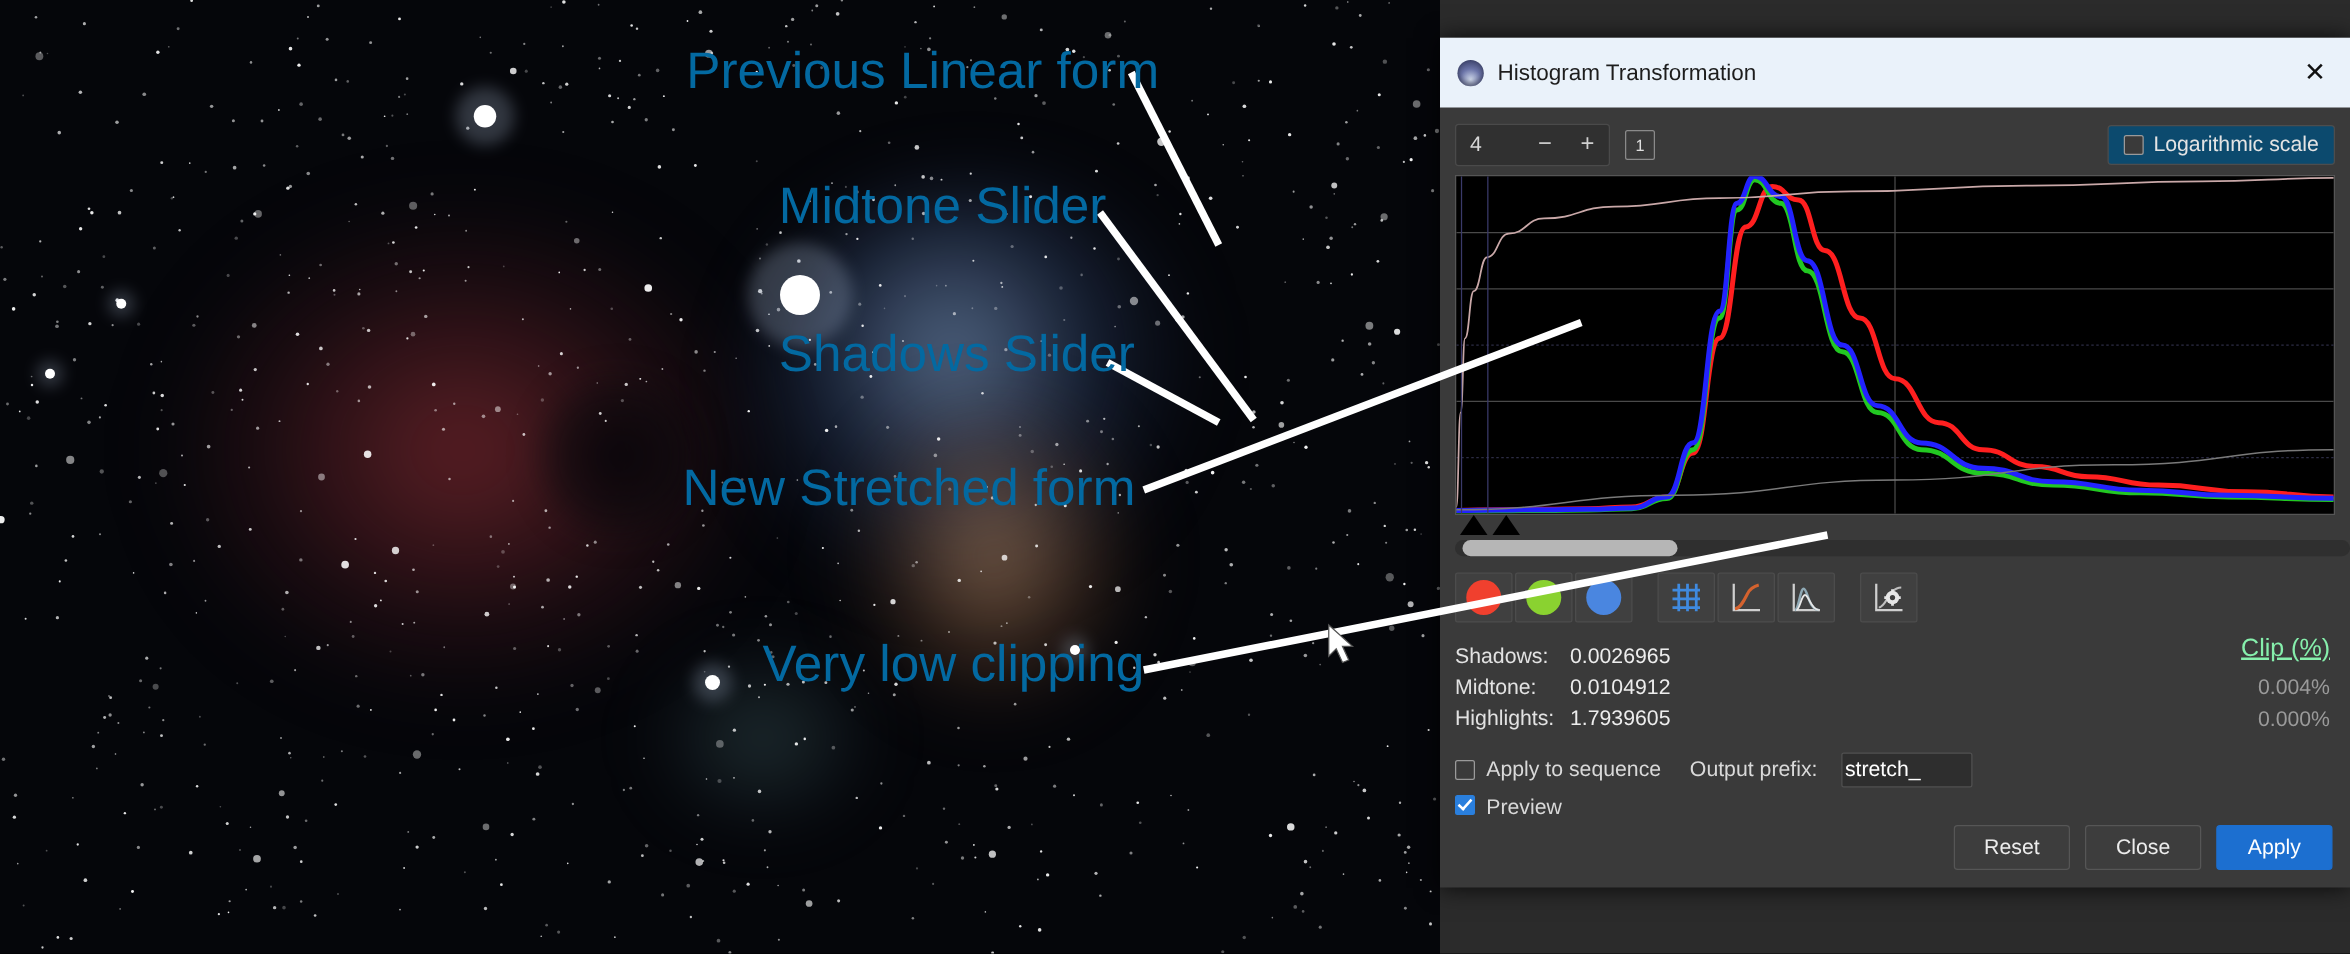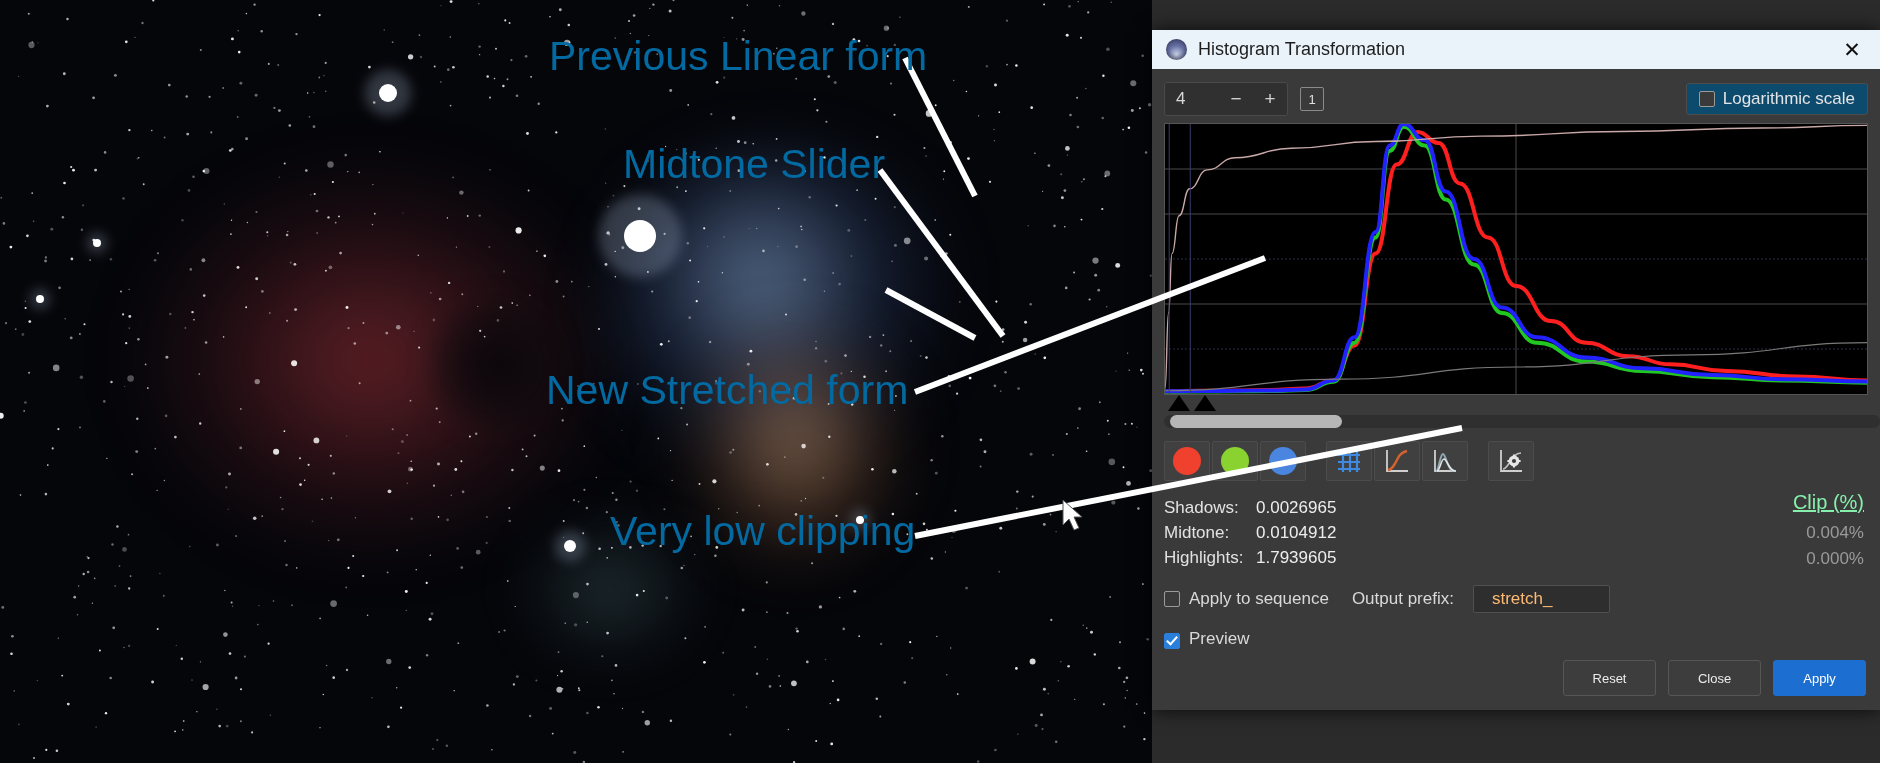--- a/index.html
+++ b/index.html
@@ -13,21 +13,21 @@
   
   #log-console{position:absolute;left:1152px;top:0;width:728px;height:763px;
     background:#2b2b2b;color:#e8e8e8;font-family:"Liberation Mono",monospace;
     font-size:17px;line-height:25px;white-space:pre;overflow:hidden;padding-top:2px;
     box-sizing:border-box;}
   .log-line{padding-left:6px;}
 
   
   #histogram-dialog{position:absolute;left:1152px;top:30px;width:728px;height:680px;
     background:#3a3a3a;box-shadow:0 0 18px rgba(0,0,0,.8);overflow:hidden;}
-  #dialog-titlebar{height:39px;background:#eaf2fa;display:flex;align-items:center;
+  #dialog-titlebar{height:56px;background:#eaf2fa;display:flex;align-items:center;
     padding:0 2px 0 14px;justify-content:space-between;}
   #dialog-title-icon{width:21px;height:21px;border-radius:50%;
     background:radial-gradient(circle at 50% 75%,#cfd8ea 0%,#6b74a8 45%,#2a2f52 100%);
     margin-right:11px;flex:0 0 auto;box-shadow:inset 0 -3px 4px rgba(0,0,0,.35);}
   #dialog-title-text{font-size:18px;color:#1d1d1d;flex:1;}
   #dialog-close-button{width:52px;height:39px;display:flex;align-items:center;
     justify-content:center;font-size:21px;color:#111;cursor:pointer;}
 
   #dialog-body{padding:0;}
 
@@ -88,29 +88,29 @@
   #clip-area{position:absolute;right:4px;top:-4px;text-align:right;}
   #clip-title{font-size:20px;color:#86efac;margin-bottom:6px;text-decoration:underline;}
   .clip-val{font-size:17px;color:#9a9a9a;line-height:26px;}
 
   
   #options-area{margin:14px 12px 0 12px;}
   #apply-sequence-row{display:flex;align-items:center;gap:9px;height:30px;}
   #apply-sequence-label,#output-prefix-label{font-size:17px;color:#d9d9d9;}
   #output-prefix-label{margin-left:14px;}
   #output-prefix-input{margin-left:10px;width:99px;height:26px;background:#2e2e2e;
-    border:1px solid #505050;color:#fdba74;font-size:17px;padding:0 18px;border-radius:2px;
+    border:1px solid #505050;color:#ffffff;font-size:17px;padding:0 2px;border-radius:2px;
     font-family:"Liberation Sans",sans-serif;}
-  #preview-row{display:flex;align-items:flex-end;gap:9px;height:30px;margin-top:5px;}
+  #preview-row{display:flex;align-items:flex-start;gap:9px;height:30px;margin-top:5px;}
   #preview-label{font-size:17px;color:#d9d9d9;}
 
   
   #dialog-footer{position:absolute;right:14px;bottom:14px;display:flex;gap:12px;}
   .footer-btn{min-width:93px;height:36px;background:#3d3d3d;border:1px solid #565656;
-    color:#ececec;font-size:13px;cursor:pointer;border-radius:3px;
+    color:#ececec;font-size:17px;cursor:pointer;border-radius:3px;
     font-family:"Liberation Sans",sans-serif;}
   #apply-button{background:#1c6fd0;border-color:#1c6fd0;color:#fff;}
 
   
   #annotation-layer{position:absolute;left:0;top:0;width:1880px;height:763px;
     pointer-events:none;}
   .anno-text{position:absolute;color:#0369a1;font-size:41px;white-space:nowrap;
     font-family:"Liberation Sans",sans-serif;}
 </style>
 </head>
@@ -1196,15 +1196,16 @@
     <line x1="915" y1="392" x2="1265" y2="258"></line>
     <line x1="915" y1="536" x2="1462" y2="428"></line>
   </g>
   <g>
     <path d="M1063 500 L1063 525 L1069 519 L1074 530 L1079 528 L1074 517 L1082 517 Z" fill="#ffffff" stroke="#555" stroke-width="1"></path>
   </g>
 </svg>
 <div id="annotation-text-layer" style="position:absolute;left:0;top:0;width:1880px;height:763px;pointer-events:none;">
     <div class="anno-text" style="left: 549px; top: 33px;">Previous Linear form</div>
     <div class="anno-text" style="left: 623px; top: 141px;">Midtone Slider</div>
+    <div class="anno-text" style="left: 623px; top: 260px;">Shadows Slider</div>
     <div class="anno-text" style="left: 610px; top: 508px;">Very low clipping</div>
     <div class="anno-text" style="left: 546px; top: 367px;">New Stretched form</div>
   </div>
 
 </body></html>

